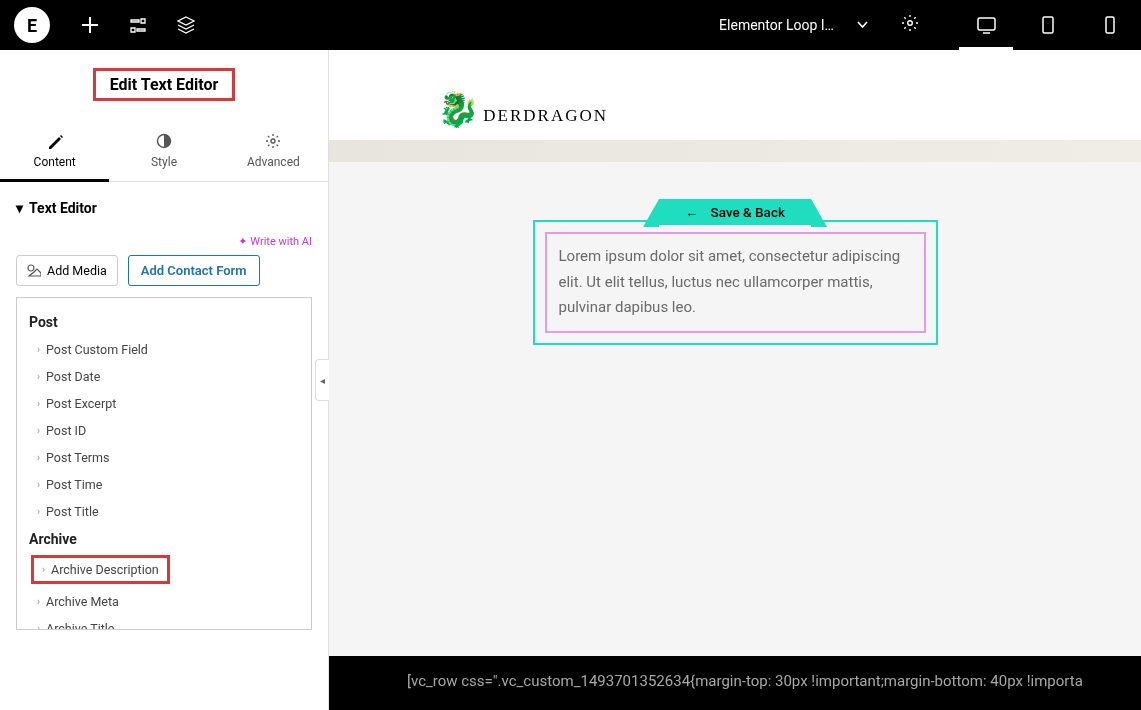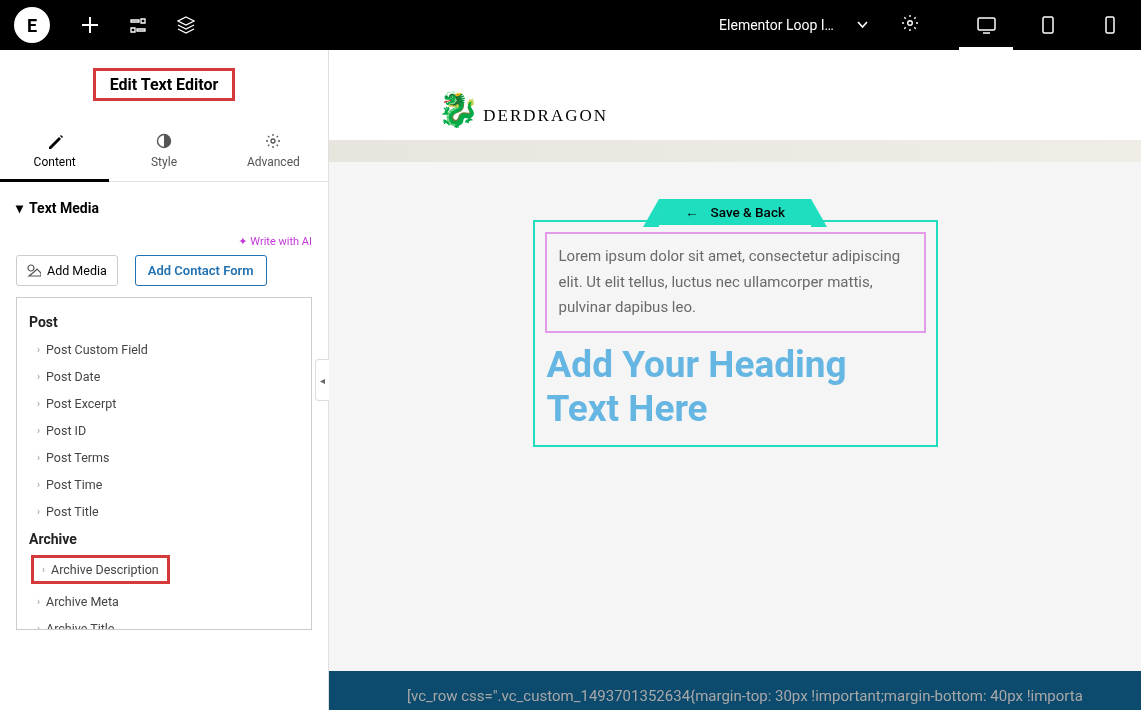--- a/index.html
+++ b/index.html
@@ -28,21 +28,21 @@
 .tab.active { color: #000; }
 .tab.active::after { content: ""; position: absolute; bottom: -1px; left: 0; right: 0; height: 3px; background: #000; }
 .tab-icon { display: block; margin: 0 auto 6px; }
 
 .section-toggle { padding: 18px 16px 0; font-size: 14px; font-weight: 700; display: flex; align-items: center; gap: 6px; cursor: pointer; }
 
 .write-ai { text-align: right; padding: 14px 16px 6px; }
 .write-ai a { color: #c139d6; font-size: 11px; text-decoration: none; }
 .write-ai a::before { content: "✦ "; }
 
-.media-row { display: flex; gap: 17px; padding: 0 16px; }
+.media-row { display: flex; gap: 10px; padding: 0 16px; }
 .media-btn { border: 1px solid #ccc; background: #fff; padding: 7px 10px; font-size: 12.5px; border-radius: 3px; cursor: pointer; display: inline-flex; align-items: center; gap: 6px; }
 .contact-btn { border: 1px solid #2271b1; color: #2271b1; background: #fff; padding: 7px 12px; font-size: 13px; font-weight: 600; border-radius: 3px; cursor: pointer; }
 
 .subtabs { display: flex; padding: 8px 16px 0; justify-content: flex-end; align-items: stretch; }
 .subtab { border: 1px solid #ccc; border-bottom: none; padding: 5px 11px; font-size: 12px; background: #f6f6f6; cursor: pointer; }
 .subtab.active { background: #fff; }
 .subtab.db { background: #000; display: flex; align-items: center; justify-content: center; padding: 5px 7px; }
 
 .dropdown-panel { margin: 11px 16px; border: 1px solid #ccc; background: #fff; position: relative; height: 333px; overflow: hidden; }
 .dropdown-inner { padding: 10px 12px; height: 100%; overflow-y: auto; }
@@ -65,21 +65,21 @@
 
 .widget-wrap { position: relative; }
 .save-tab { position: absolute; top: -21px; left: 50%; transform: translateX(-50%); background: #1fddbf; padding: 5px 26px; font-size: 13.5px; font-weight: 500; cursor: pointer; display: flex; align-items: center; gap: 12px; }
 .save-tab::before, .save-tab::after { content: ""; position: absolute; top: 0; width: 0; height: 0; border-top: 28px solid transparent; }
 .save-tab::before { left: -16px; border-right: 16px solid #1fddbf; }
 .save-tab::after { right: -16px; border-left: 16px solid #1fddbf; }
 .widget-outer { border: 2px solid #1fddbf; width: 405px; padding: 10px; }
 .text-block { border: 2px solid #e39ae8; padding: 10px 12px; font-size: 15px; color: #6a6a6a; line-height: 1.7; }
 .heading-block { font-size: 37px; font-weight: 700; color: #65b6e2; padding: 10px 2px 4px; line-height: 1.2; }
 
-.canvas-footer { height: 39px; background: #0c4a6e; color: #a8a8a8; font-size: 15px; padding: 16px 10px 0 78px; white-space: nowrap; overflow: hidden; }
+.canvas-footer { height: 54px; background: #000000; color: #a8a8a8; font-size: 15px; padding: 16px 10px 0 78px; white-space: nowrap; overflow: hidden; }
 </style>
 </head>
 <body>
 
 <div class="topbar">
   <div class="topbar-left">
     <div class="logo-circle">E</div>
     <div class="topbar-icon">
       <svg width="16" height="16" viewBox="0 0 16 16">
           <path d="M7 0h2v7h7v2H9v7H7V9H0V7h7z"></path>
@@ -154,21 +154,21 @@
         <svg class="tab-icon" width="16" height="16" viewBox="0 0 16 16">
             <circle cx="8" cy="8" r="2" fill="none" stroke="#555" stroke-width="1.3"></circle>
             <path d="M8 1v2M8 13v2M1 8h2M13 8h2M3 3l1.4 1.4M11.6 11.6L13 13M3 13l1.4-1.4M11.6 4.4L13 3" stroke="#555" stroke-width="1.3"></path>
           </svg>
         <span>Advanced</span>
       </div>
     </div>
 
     <div class="section-toggle">
       <span>▾</span>
-      <span>Text Media</span>
+      <span>Text Editor</span>
     </div>
 
     <div class="write-ai">
       <a href="#">Write with AI</a>
     </div>
 
     <div class="media-row">
       <button class="media-btn">
         <svg width="14" height="14" viewBox="0 0 14 14">
             <circle cx="4" cy="4" r="3" fill="none" stroke="#555" stroke-width="1.2"></circle>
@@ -239,19 +239,18 @@
     </div>
     <div class="banner-strip"></div>
     <div class="canvas-body">
       <div class="widget-wrap">
         <div class="save-tab">
           <span>←</span>
           <span>Save &amp; Back</span>
         </div>
         <div class="widget-outer">
           <div class="text-block">Lorem ipsum dolor sit amet, consectetur adipiscing elit. Ut elit tellus, luctus nec ullamcorper mattis, pulvinar dapibus leo.</div>
-          <div class="heading-block">Add Your Heading Text Here</div>
         </div>
       </div>
     </div>
     <div class="canvas-footer">[vc_row css=".vc_custom_1493701352634{margin-top: 30px !important;margin-bottom: 40px !importa</div>
   </div>
 </div>
 
 </body></html>

